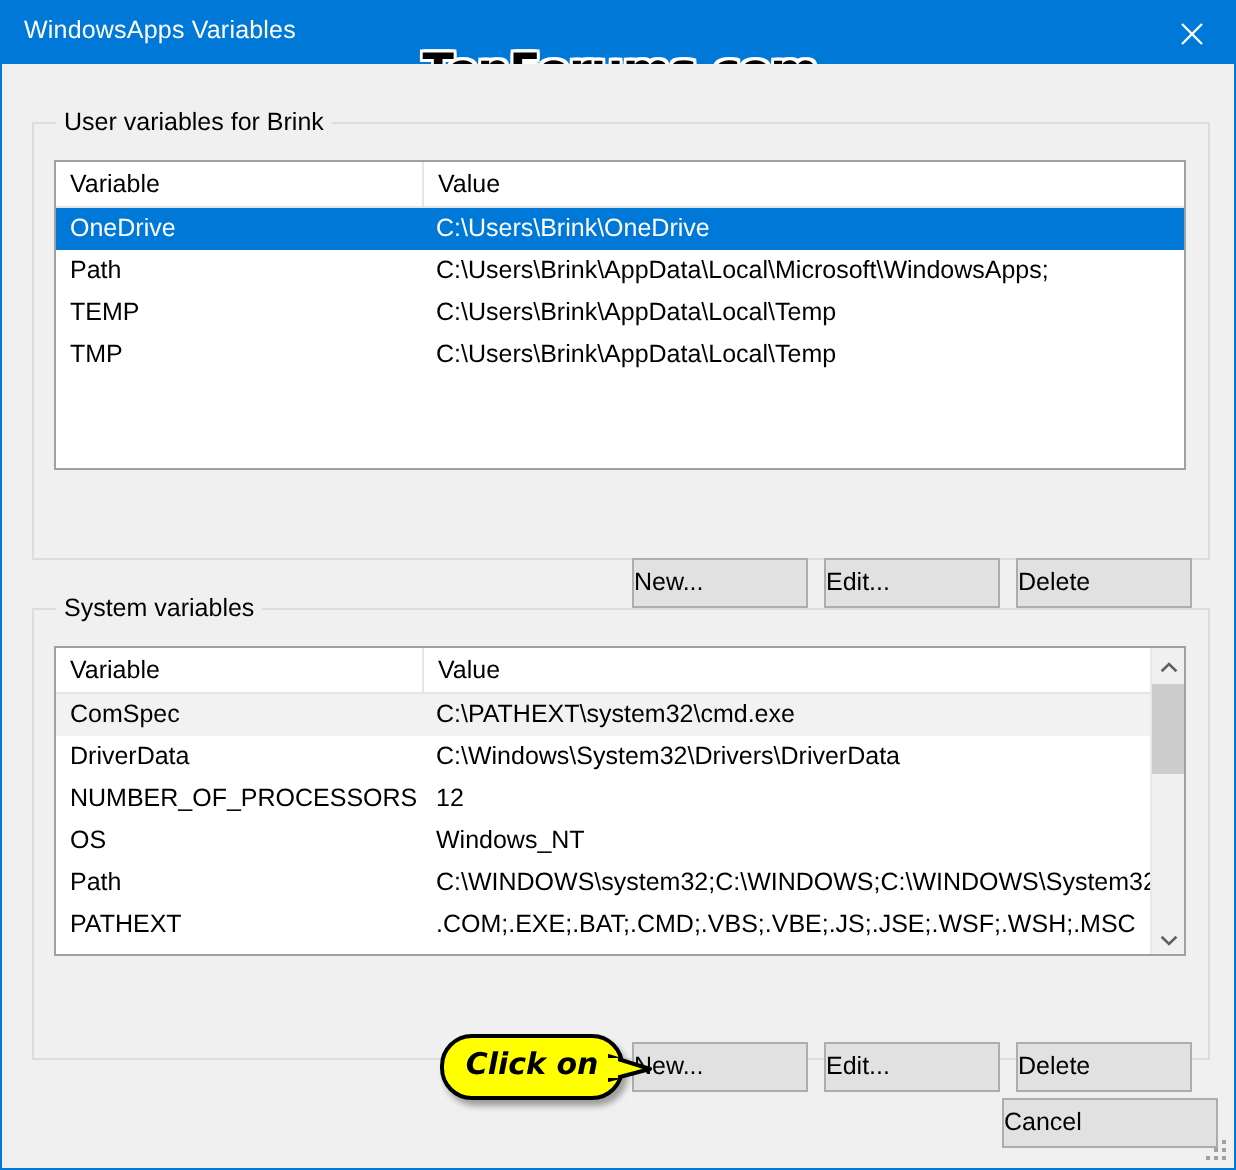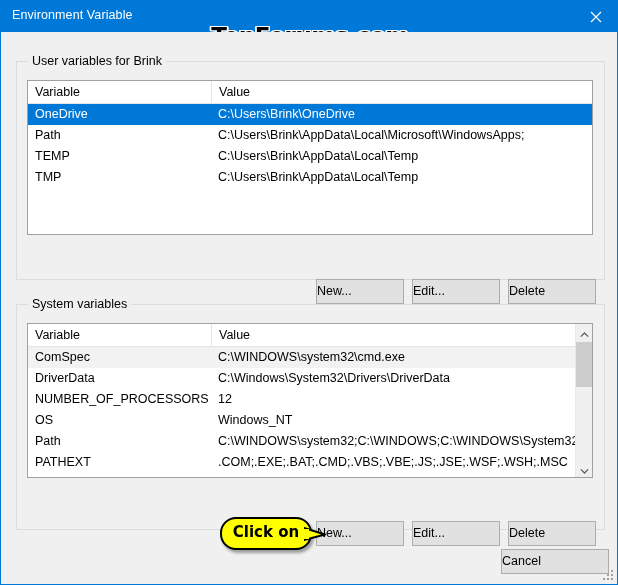--- a/index.html
+++ b/index.html
@@ -231,20 +231,21 @@
   #ok-btn      { left: 404px; top: 516px; width: 90px; height: 27px; }
   #cancel-btn  { left: 500px; top: 517px; width: 108px; }
 
   
   .callout {
     position: absolute;
     left: 219px;
     top: 485px;
     width: 100px;
     height: 33px;
+    font-style: italic;
   }
   .callout-bubble {
     position: absolute;
     left: 0; top: 0;
     width: 92px;
     height: 33px;
     background: #ffff00;
     border: 2px solid #000000;
     border-radius: 16px;
     box-sizing: border-box;
@@ -285,21 +286,21 @@
     height: 2px;
     background: #a0a0a0;
   }
 </style>
 </head>
 <body>
 
 <div class="window">
 
   <div class="titlebar">
-    <div class="title-text">Environment Variable</div>
+    <div class="title-text">WindowsApps Variables</div>
     <div class="watermark">TenForums.com</div>
     <div class="close-btn">
       <span>
         <svg width="12" height="12" viewBox="0 0 12 12">
           <path d="M1 1 L11 11 M11 1 L1 11" stroke="#ffffff" stroke-width="1.2" fill="none"></path>
         </svg>
       </span>
     </div>
   </div>
 
@@ -345,21 +346,21 @@
 
       <div class="listview" id="system-list">
         <div class="lv-header">
           <div class="col c-var">Variable</div>
           <div class="col c-val divider">Value</div>
         </div>
         <div class="lv-body">
 
           <div class="lv-row hot">
             <div class="cell c-var">ComSpec</div>
-            <div class="cell c-val">C:\WINDOWS\system32\cmd.exe</div>
+            <div class="cell c-val">C:\PATHEXT\system32\cmd.exe</div>
           </div>
           <div class="lv-row">
             <div class="cell c-var">DriverData</div>
             <div class="cell c-val">C:\Windows\System32\Drivers\DriverData</div>
           </div>
           <div class="lv-row">
             <div class="cell c-var">NUMBER_OF_PROCESSORS</div>
             <div class="cell c-val">12</div>
           </div>
           <div class="lv-row">

